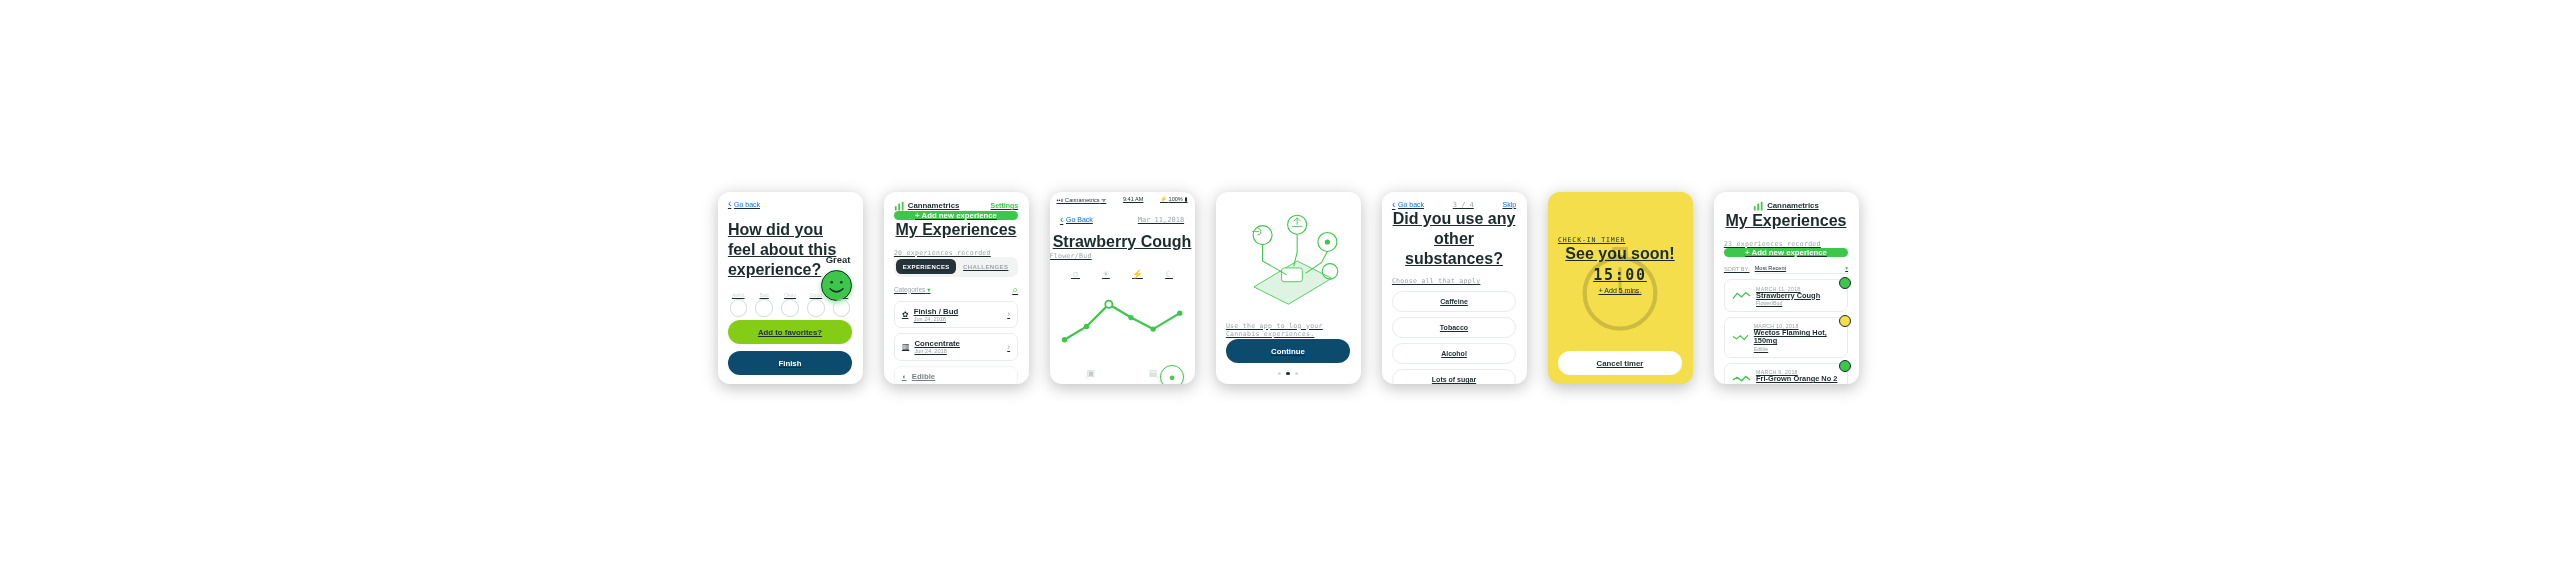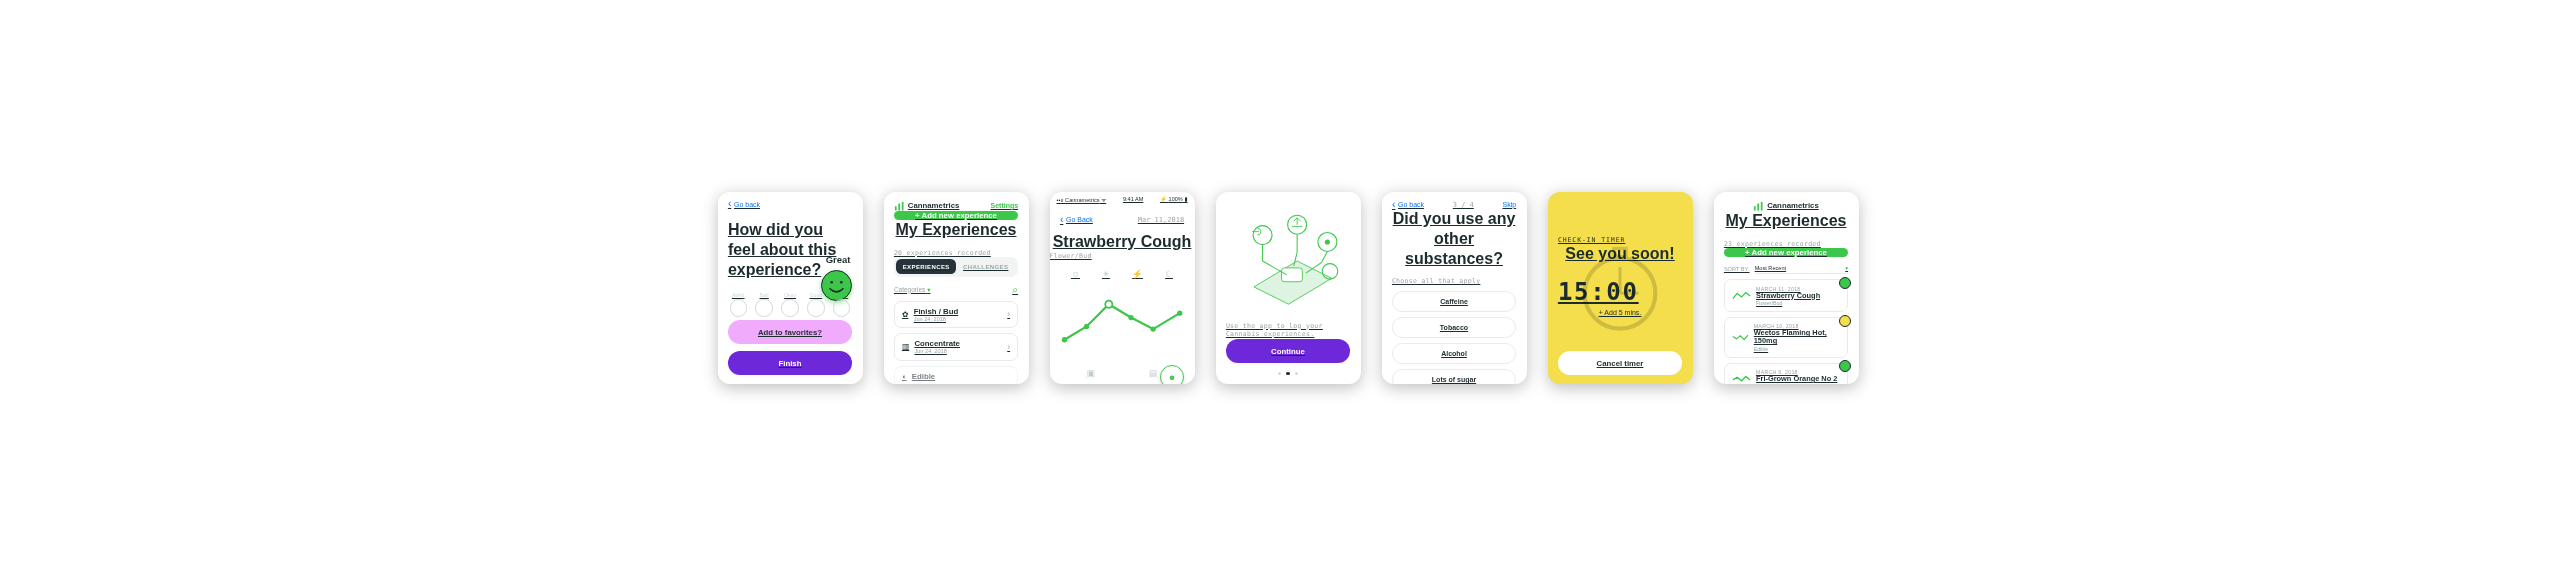--- a/index.html
+++ b/index.html
@@ -36,22 +36,22 @@
   .goback { color: #0070f3; font-size: 7px; display:flex; align-items:center; gap:2.6px;}
   .goback::before { content:"‹"; font-size:10.4px; line-height:0; }
   .title { font-weight: 700; font-size: 16px; text-align:center; line-height:1.25; }
   .subtitle { color:#9aa4a7; font-size:6.5px; text-align:left; letter-spacing:0.3px; }
   .green-bar { width:52px; height:3.5px; background:#3cc74a; margin:5.2px auto 3.5px; border-radius:1.7px; }
   .btn {
     display:flex; align-items:center; justify-content:center;
     border-radius: 17.3px; height:24px; font-size:7.8px; font-weight:600;
   }
   .btn-green { background:#3cc74a; color:#fff; }
-  .btn-dark  { background:#6d28d9; color:#fff; }
-  .btn-light { background:#f0abfc; color:#26333a; }
+  .btn-dark  { background:#0c4a6e; color:#fff; }
+  .btn-light { background:#84cc16; color:#26333a; }
 
   
   .rating-row { display:flex; gap:5.2px; justify-content:space-around; margin-top:12px; }
   .rate { display:flex; flex-direction:column; align-items:center; gap:1.7px; font-size:5.2px; color:#d2d8da;}
   .face { width:17.3px; height:17.3px; border:1.3px solid #d2d8da; border-radius:50%; position:relative;}
   .great-face { width:31px; height:31px; background:#3cc74a; border-radius:50%; border:1.7px solid #1c2b2d; position:absolute; right:10.4px; top:78px; box-shadow:0 1.7px 5.2px rgba(60,199,74,.5);}
   .great-label { position:absolute; right:12px; top:62px; font-size:9.5px; font-weight:700; }
 
   
   .logo { display:flex; align-items:center; gap:3.5px; font-size:7.8px; font-weight:600; color:#1c2b2d;}
@@ -91,21 +91,21 @@
   .dot { width:3.5px; height:3.5px; border-radius:50%; background:#d2d8da;}
   .dot.active { background:#26333a;}
 
   
   .sub-btn {
     background:#fff; border:0.9px solid #e7ebec; border-radius:14px;
     text-align:center; padding:6px 0; font-size:7px; margin-top:5.2px; font-weight:600;
   }
 
   
-  .timer-num { font-family: ui-monospace, Menlo, monospace; font-size:24px; letter-spacing:1.7px; font-weight:700; text-align:left; margin-top:14px;}
+  .timer-num { font-family: ui-monospace, Menlo, monospace; font-size:15px; letter-spacing:1.7px; font-weight:700; text-align:center; margin-top:2px;}
   .timer-link { text-align:center; font-size:7px; text-decoration:underline; margin-top:3.5px;}
   .stopwatch { opacity:.15; position:absolute; left:50%; top:50%; transform:translate(-50%,-50%); width:104px; height:104px; }
   .stopwatch svg{width:100%;height:100%;}
 
   
   .avatar { width:35px; height:35px; border-radius:50%; background:#3cc74a; margin:0 auto; position:relative;}
   .avatar::after{ content:""; width:42px; height:14px; background:#dfe5e6; border-radius:50%/100%; position:absolute; left:50%; bottom:-10.4px; transform:translateX(-50%); }
 
   
   .exp-list .sort { display:flex; justify-content:space-between; font-size:5.6px; color:#9aa4a7; margin-top:7px; align-items:center;}

